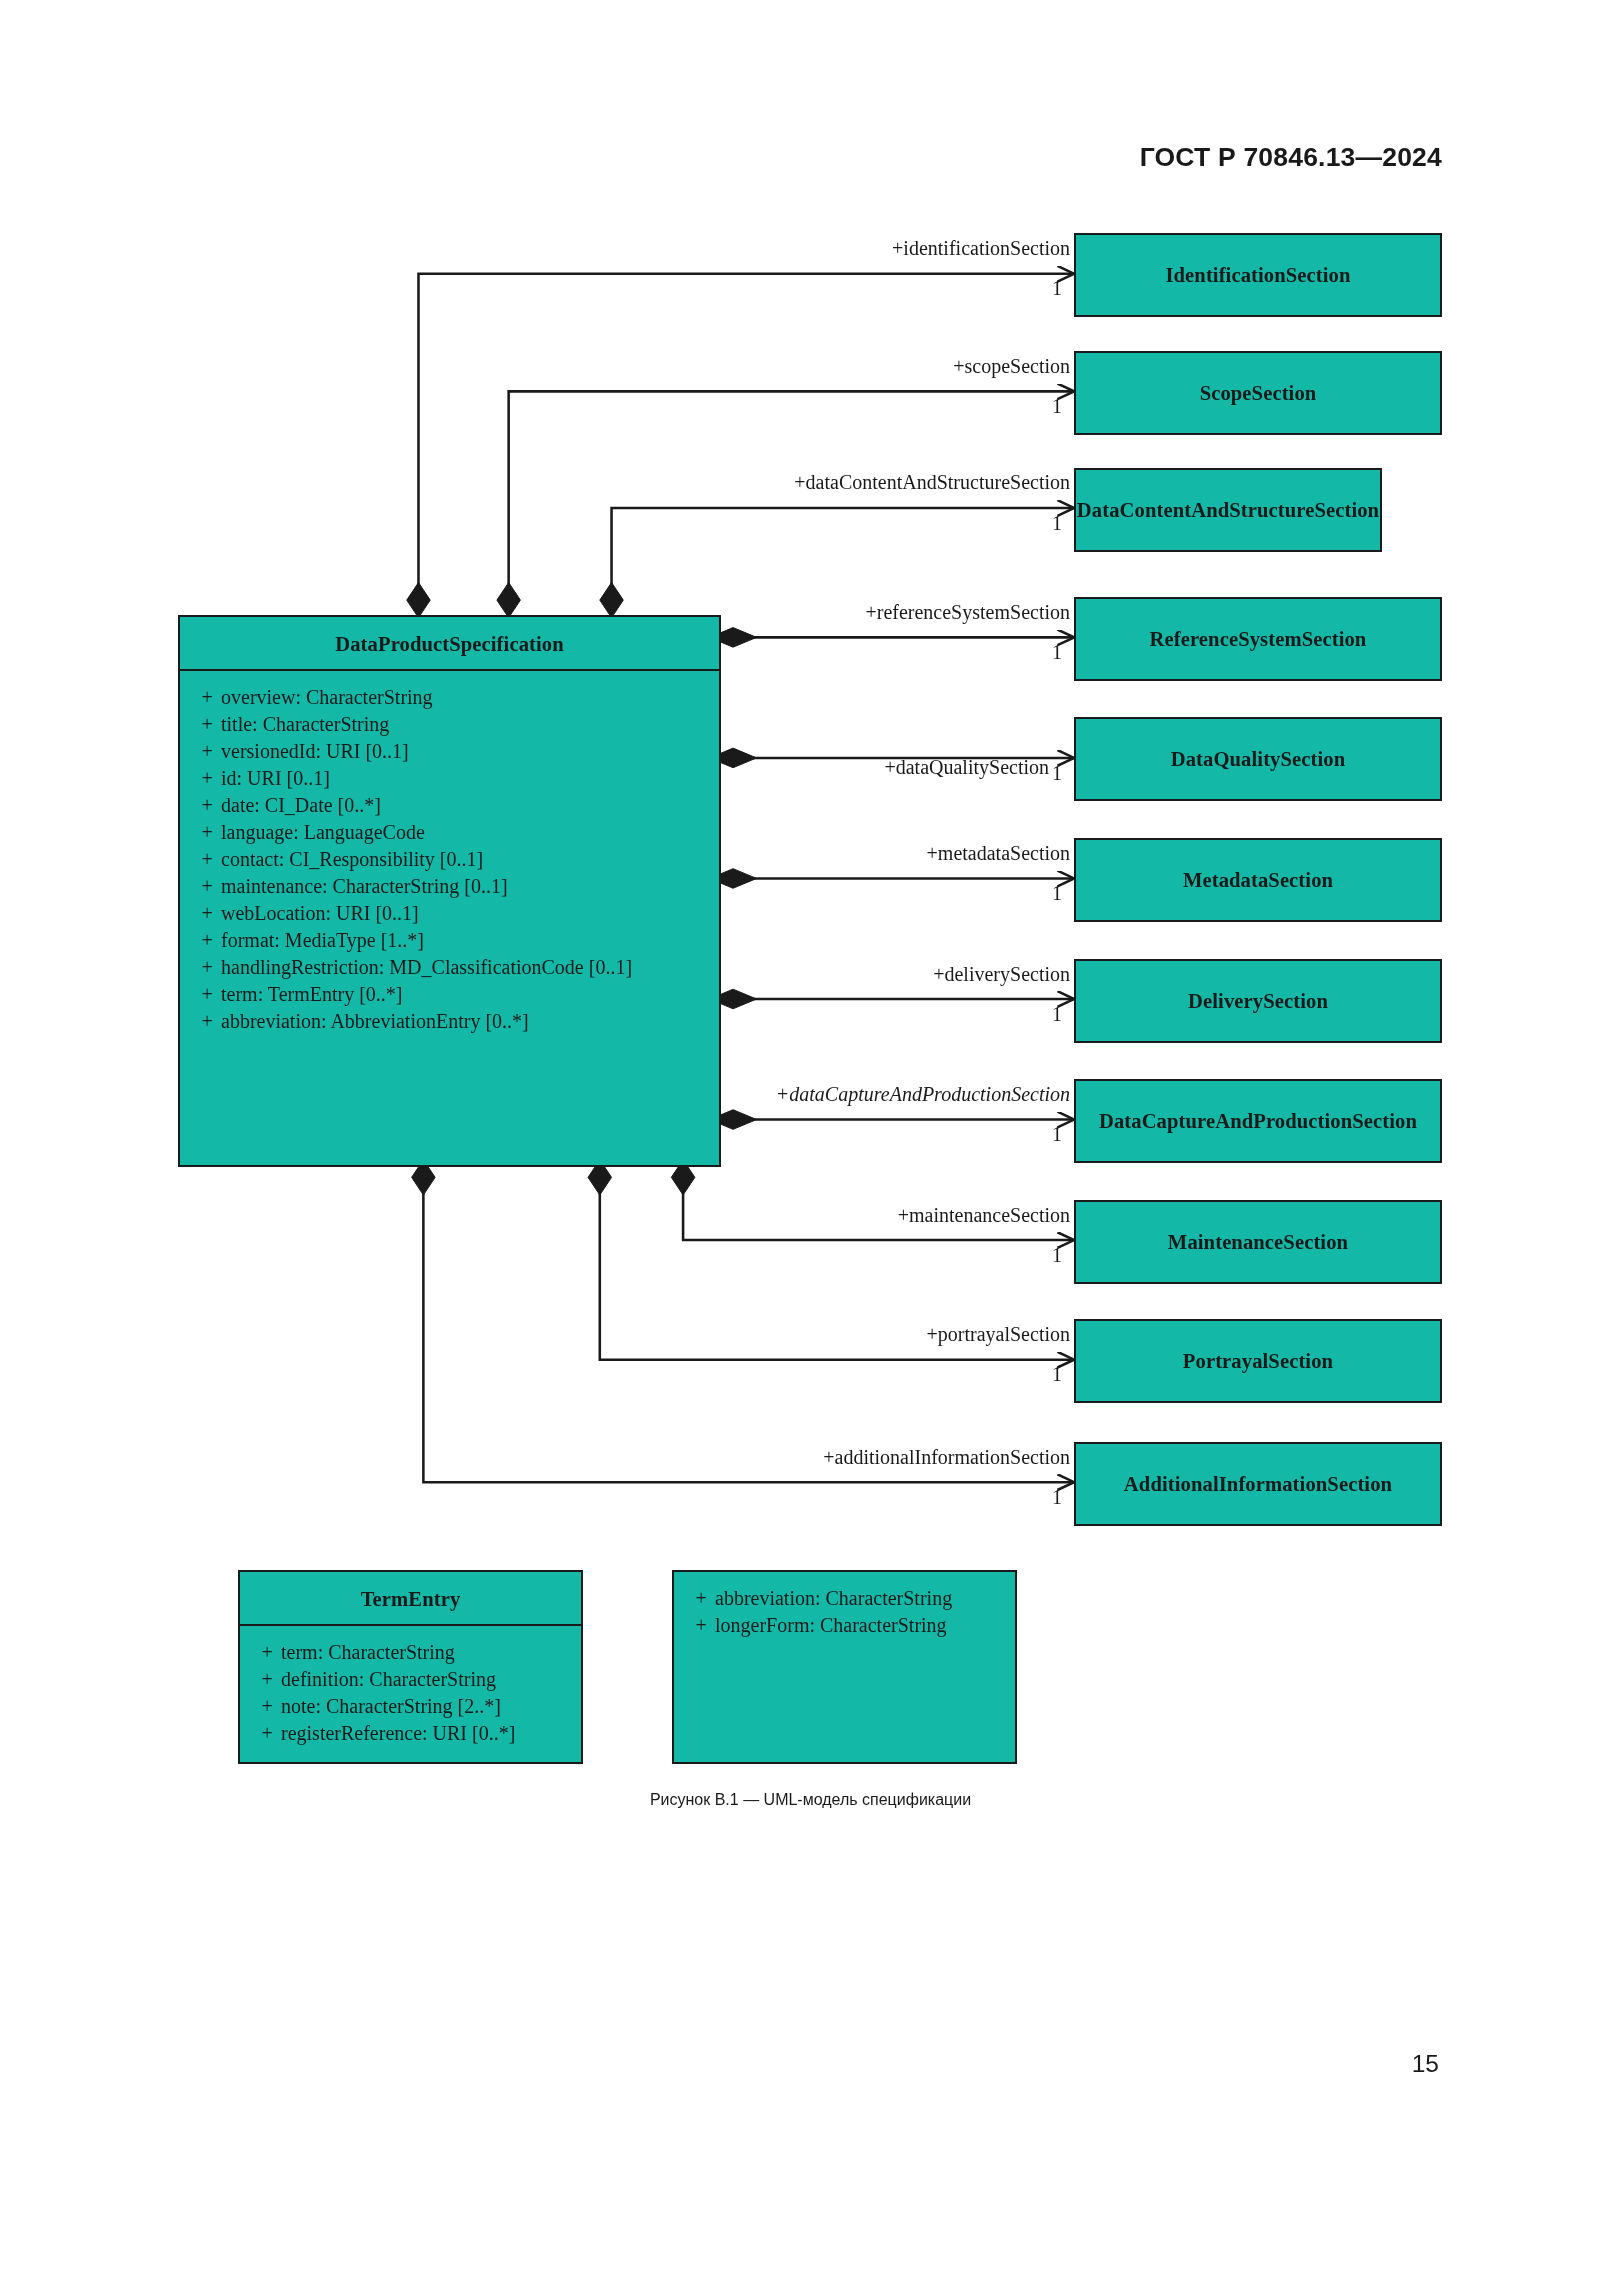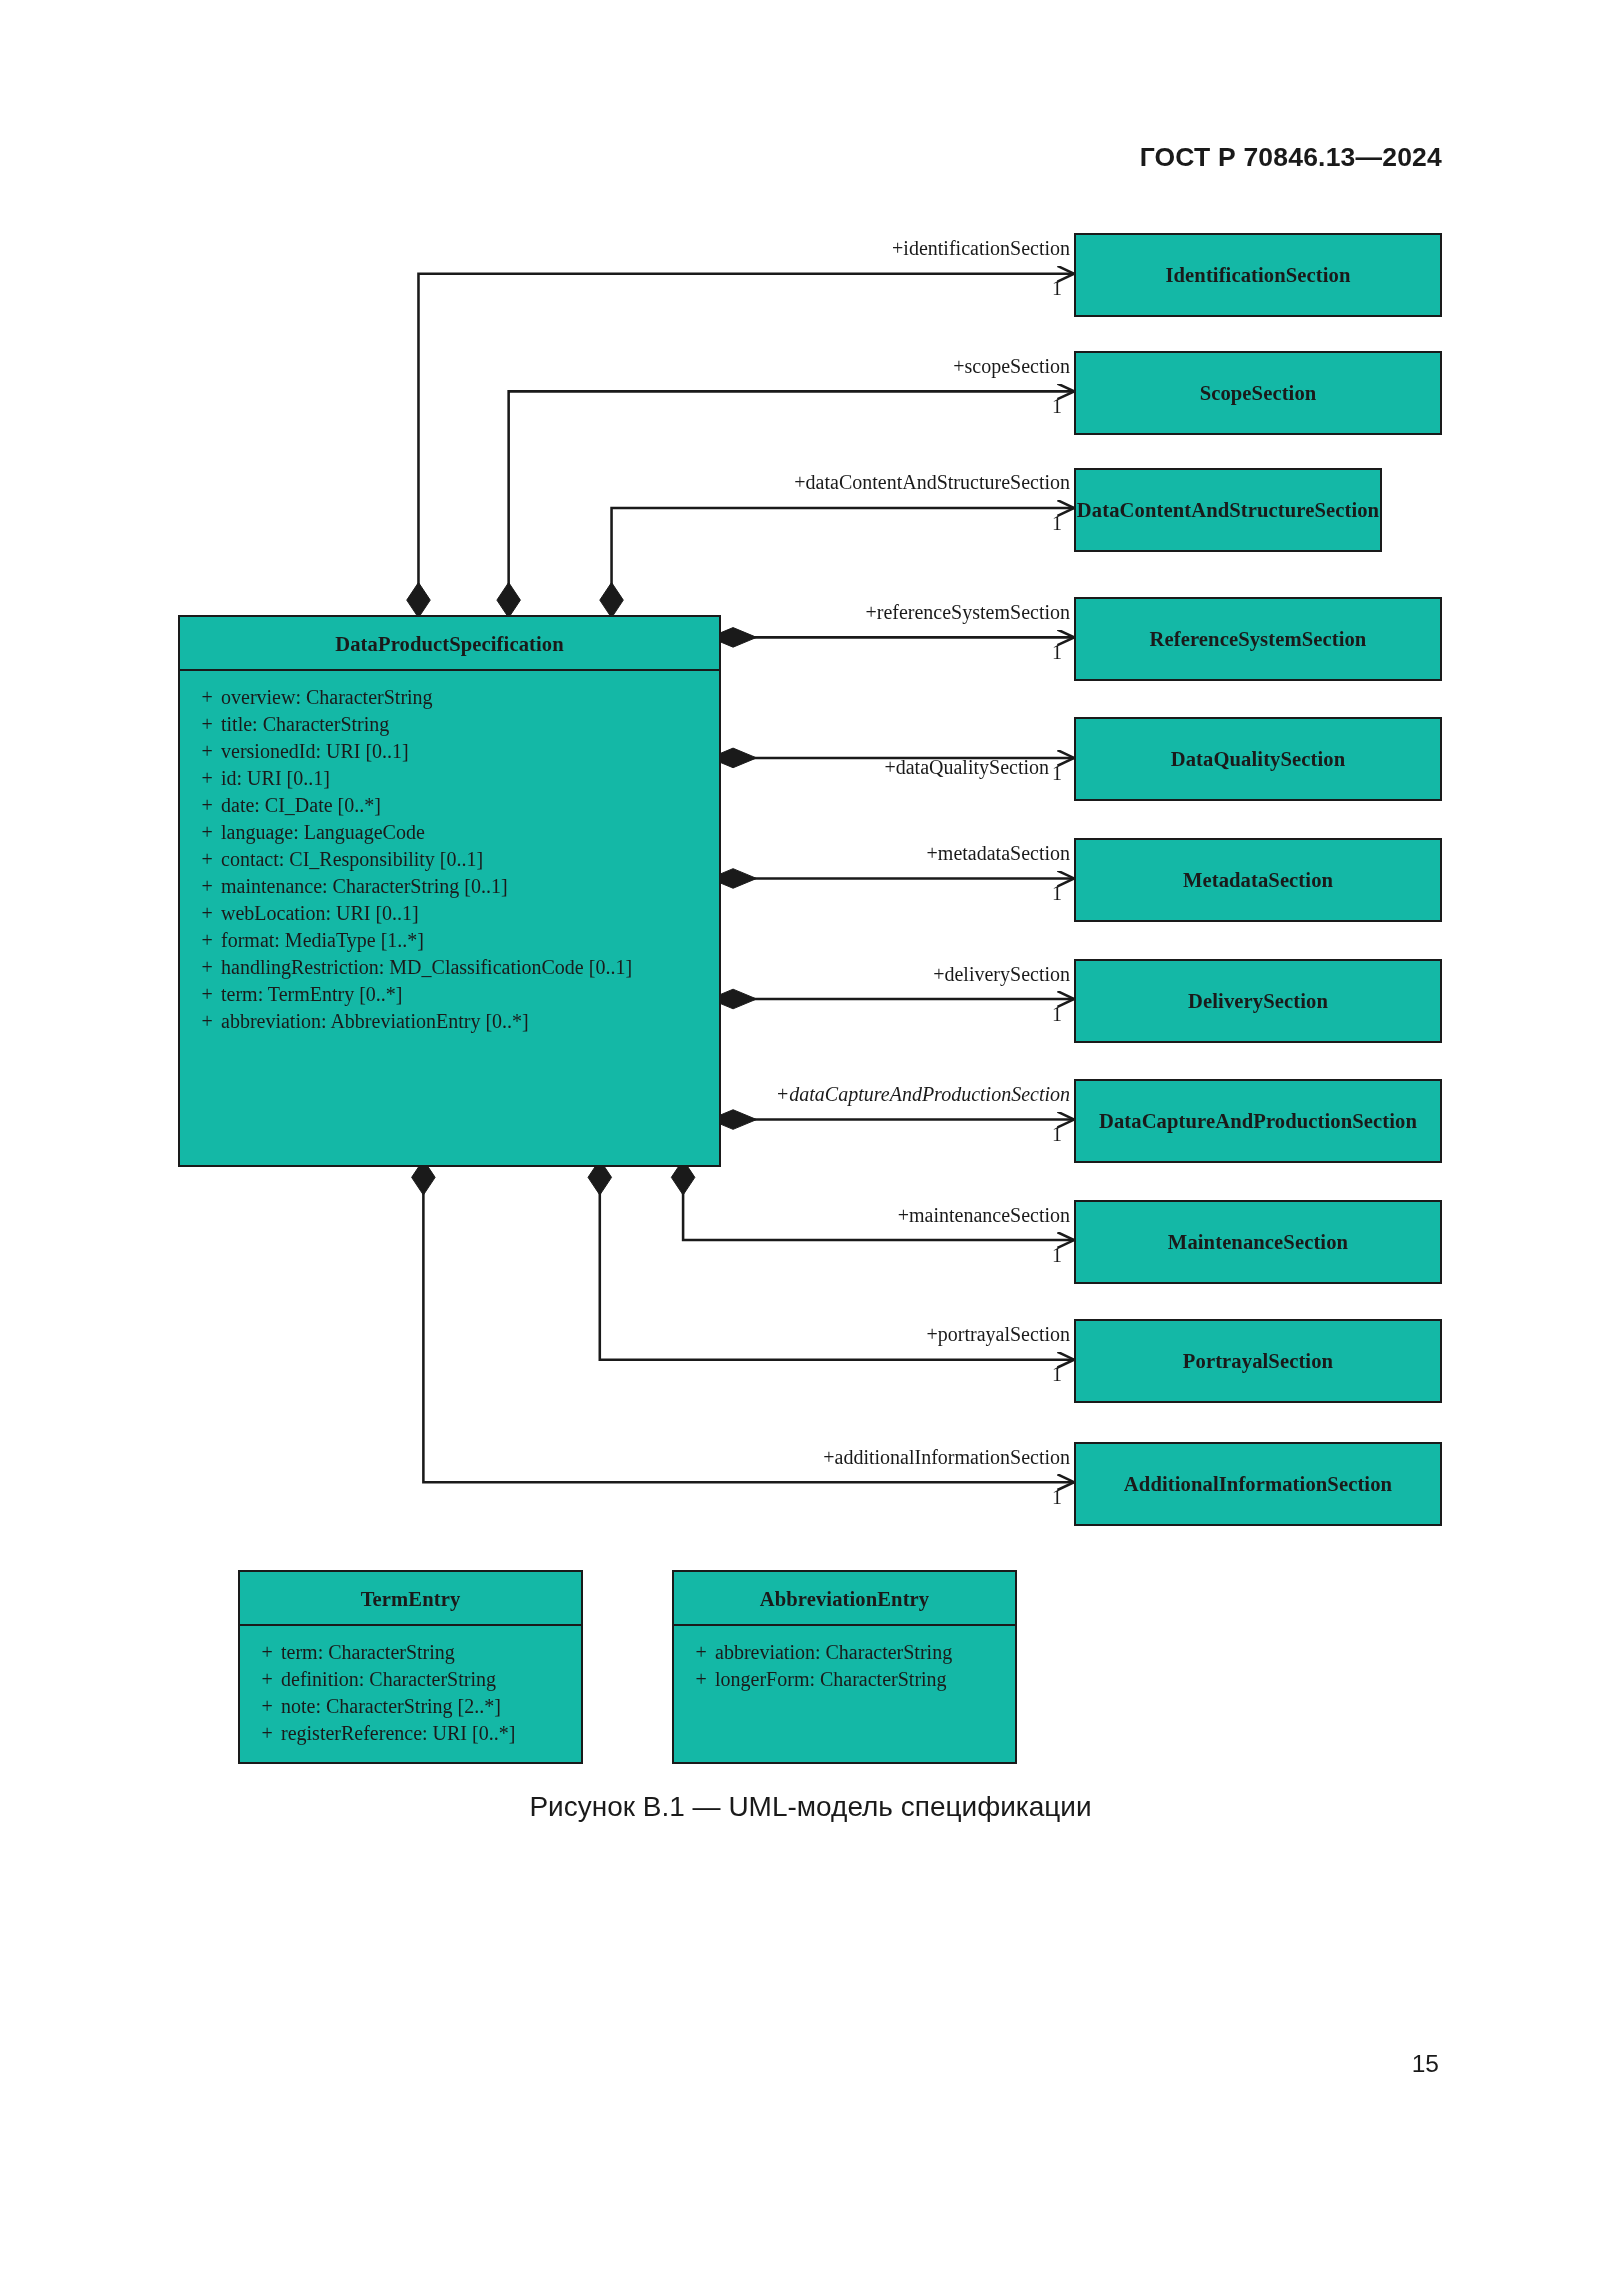--- a/index.html
+++ b/index.html
@@ -36,21 +36,21 @@
     font-family: "Liberation Sans", sans-serif;
     font-size: 24.5px;
   }
   .figure-caption {
     position: absolute;
     left: 0;
     right: 0;
     top: 1791px;
     text-align: center;
     font-family: "Liberation Sans", sans-serif;
-    font-size: 28px;
+    font-size: 16px;
   }
   
   #wires {
     position: absolute;
     left: 0;
     top: 0;
     width: 1621px;
     height: 2293px;
     pointer-events: none;
   }
@@ -308,21 +308,20 @@
           <span class="attr-text">note: CharacterString [2..*]</span>
         </li>
         <li class="attr-row">
           <span class="attr-vis">+</span>
           <span class="attr-text">registerReference: URI [0..*]</span>
         </li>
       </ul>
   </div>
 
   <div class="uml-box class-box" style="left:672px; top:1570px; width:345px; height:194px;">
-    <div class="box-title">AbbreviationEntry</div>
     <ul class="attr-list" id="abbr-attrs">
         <li class="attr-row">
           <span class="attr-vis">+</span>
           <span class="attr-text">abbreviation: CharacterString</span>
         </li>
         <li class="attr-row">
           <span class="attr-vis">+</span>
           <span class="attr-text">longerForm: CharacterString</span>
         </li>
       </ul>

